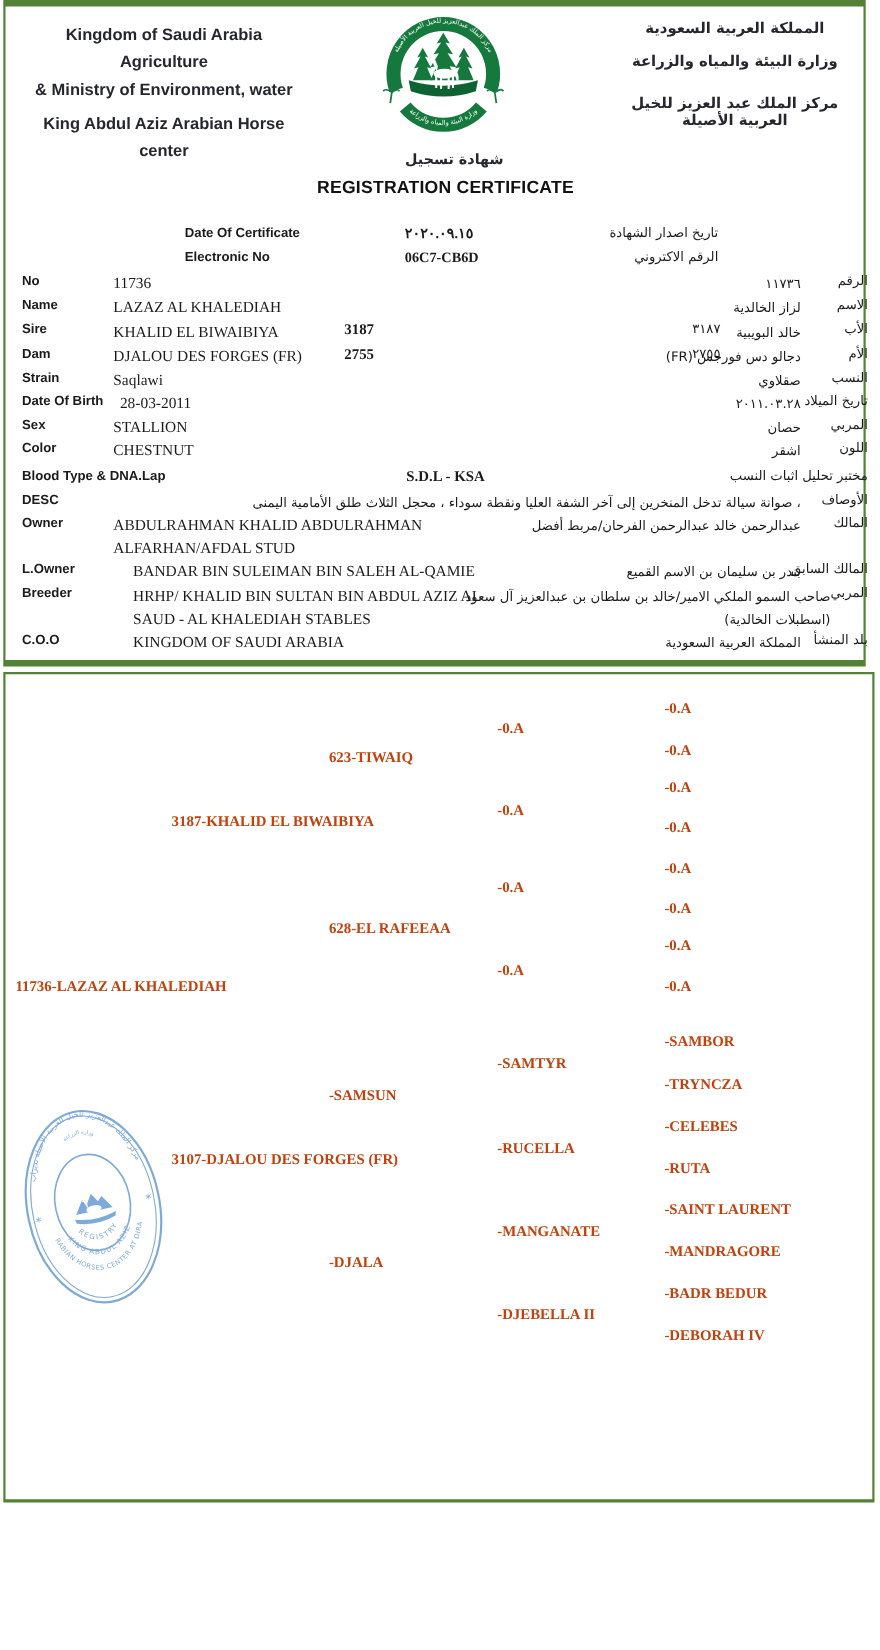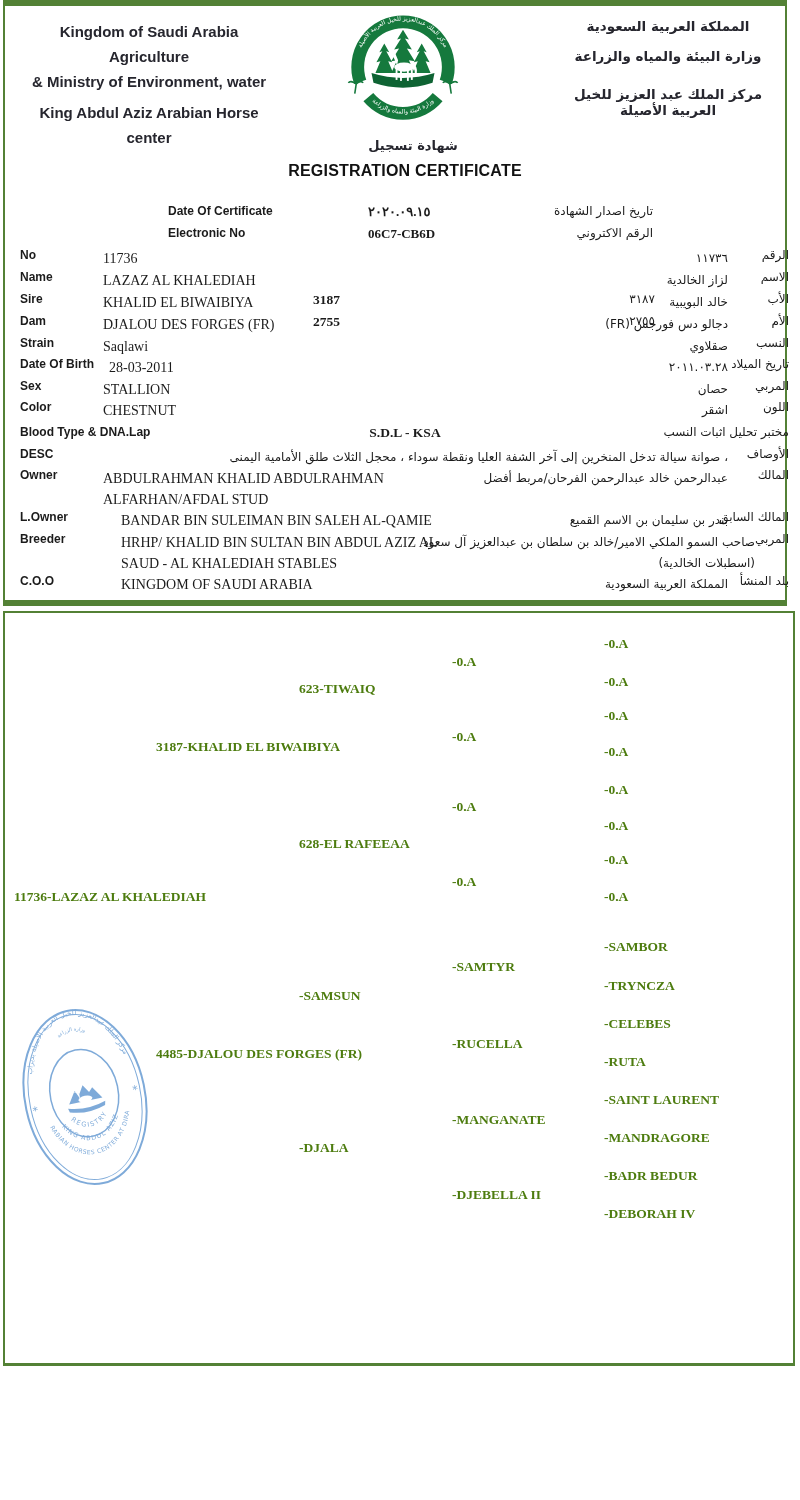--- a/index.html
+++ b/index.html
@@ -43,21 +43,21 @@
   .farv{right:77px;width:420px;text-align:right;direction:rtl;
     font-family:"DejaVu Sans",sans-serif;font-size:12px;line-height:21px;}
   .fcenter{left:0;width:800px;text-align:center;font-family:"Liberation Serif",serif;
     font-weight:bold;font-size:13.5px;}
   .flar{right:16px;text-align:right;direction:rtl;font-family:"DejaVu Sans",sans-serif;
     font-size:12px;white-space:nowrap;}
   [data-name="field-row-desc"] .farv{width:560px;}
   [data-name="field-row-breeder"] .farv{right:50px;width:370px;}
   
   .pnode{position:absolute;font-family:"Liberation Serif",serif;font-weight:bold;
-    font-size:13.5px;white-space:nowrap;color:#4d7c0f;}
+    font-size:13.5px;white-space:nowrap;color:#c2410c;}
   
   #ministry-emblem{position:absolute;left:342px;top:5px;}
   #registry-stamp{position:absolute;left:20px;top:1005px;opacity:.88;}
 </style>
 </head>
 <body data-name="registration-certificate-page">
 
 <div id="cert-box" data-name="certificate-box">
 
   <div id="hdr-left" data-name="header-org-english">
@@ -219,21 +219,21 @@
         <span class="farv" data-name="field-value-arabic">المملكة العربية السعودية</span>
         <span class="flar" data-name="field-label-arabic">بلد المنشأ</span>
       </div>
     </div>
 </div>
 
 <div id="ped-box" data-name="pedigree-box"></div>
 <div id="pedigree" data-name="pedigree-chart">
     <div class="pnode" data-name="pedigree-node-gen1-1" style="left: 14px; top: 889px;">11736-LAZAZ AL KHALEDIAH</div>
     <div class="pnode" data-name="pedigree-node-gen2-1" style="left: 156px; top: 739px;">3187-KHALID EL BIWAIBIYA</div>
-    <div class="pnode" data-name="pedigree-node-gen2-2" style="left: 156px; top: 1046px;">4485-DJALOU DES FORGES (FR)</div>
+    <div class="pnode" data-name="pedigree-node-gen2-2" style="left: 156px; top: 1046px;">3107-DJALOU DES FORGES (FR)</div>
     <div class="pnode" data-name="pedigree-node-gen3-1" style="left: 299px; top: 681px;">623-TIWAIQ</div>
     <div class="pnode" data-name="pedigree-node-gen3-2" style="left: 299px; top: 836px;">628-EL RAFEEAA</div>
     <div class="pnode" data-name="pedigree-node-gen3-3" style="left: 299px; top: 988px;">-SAMSUN</div>
     <div class="pnode" data-name="pedigree-node-gen3-4" style="left: 299px; top: 1140px;">-DJALA</div>
     <div class="pnode" data-name="pedigree-node-gen4-1" style="left: 452px; top: 654px;">-0.A</div>
     <div class="pnode" data-name="pedigree-node-gen4-2" style="left: 452px; top: 729px;">-0.A</div>
     <div class="pnode" data-name="pedigree-node-gen4-3" style="left: 452px; top: 799px;">-0.A</div>
     <div class="pnode" data-name="pedigree-node-gen4-4" style="left: 452px; top: 874px;">-0.A</div>
     <div class="pnode" data-name="pedigree-node-gen4-5" style="left: 452px; top: 959px;">-SAMTYR</div>
     <div class="pnode" data-name="pedigree-node-gen4-6" style="left: 452px; top: 1036px;">-RUCELLA</div>

